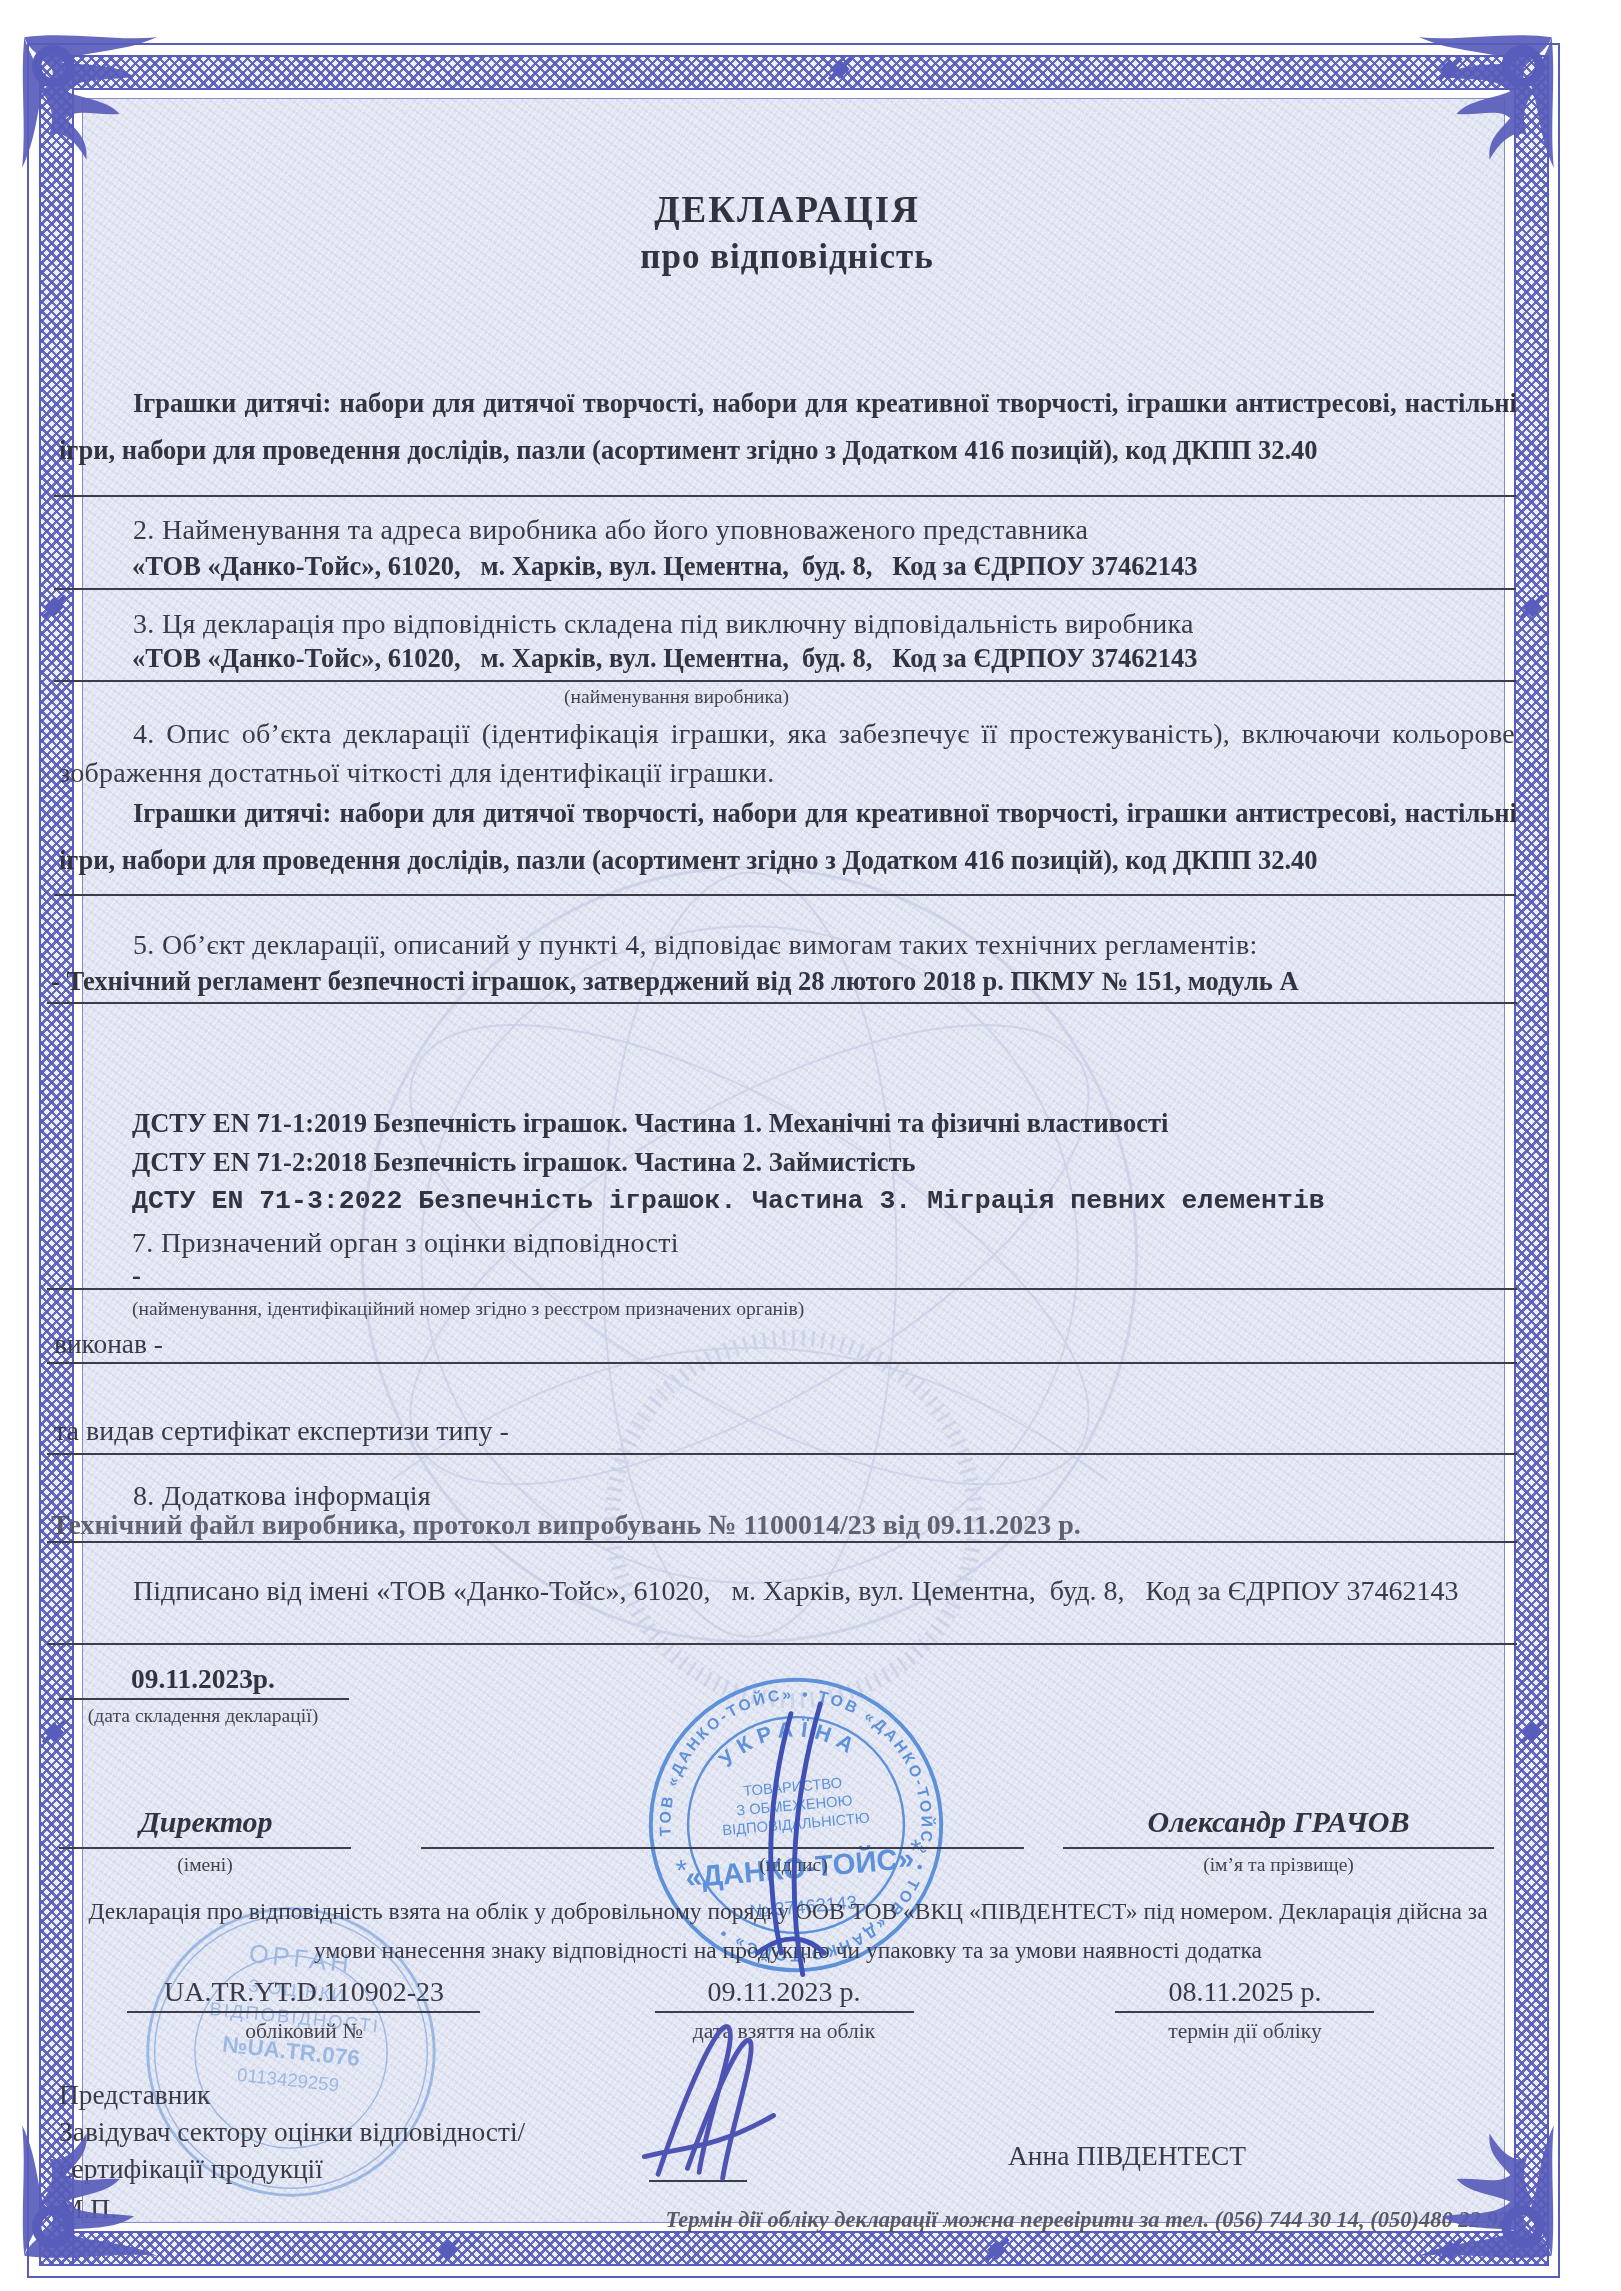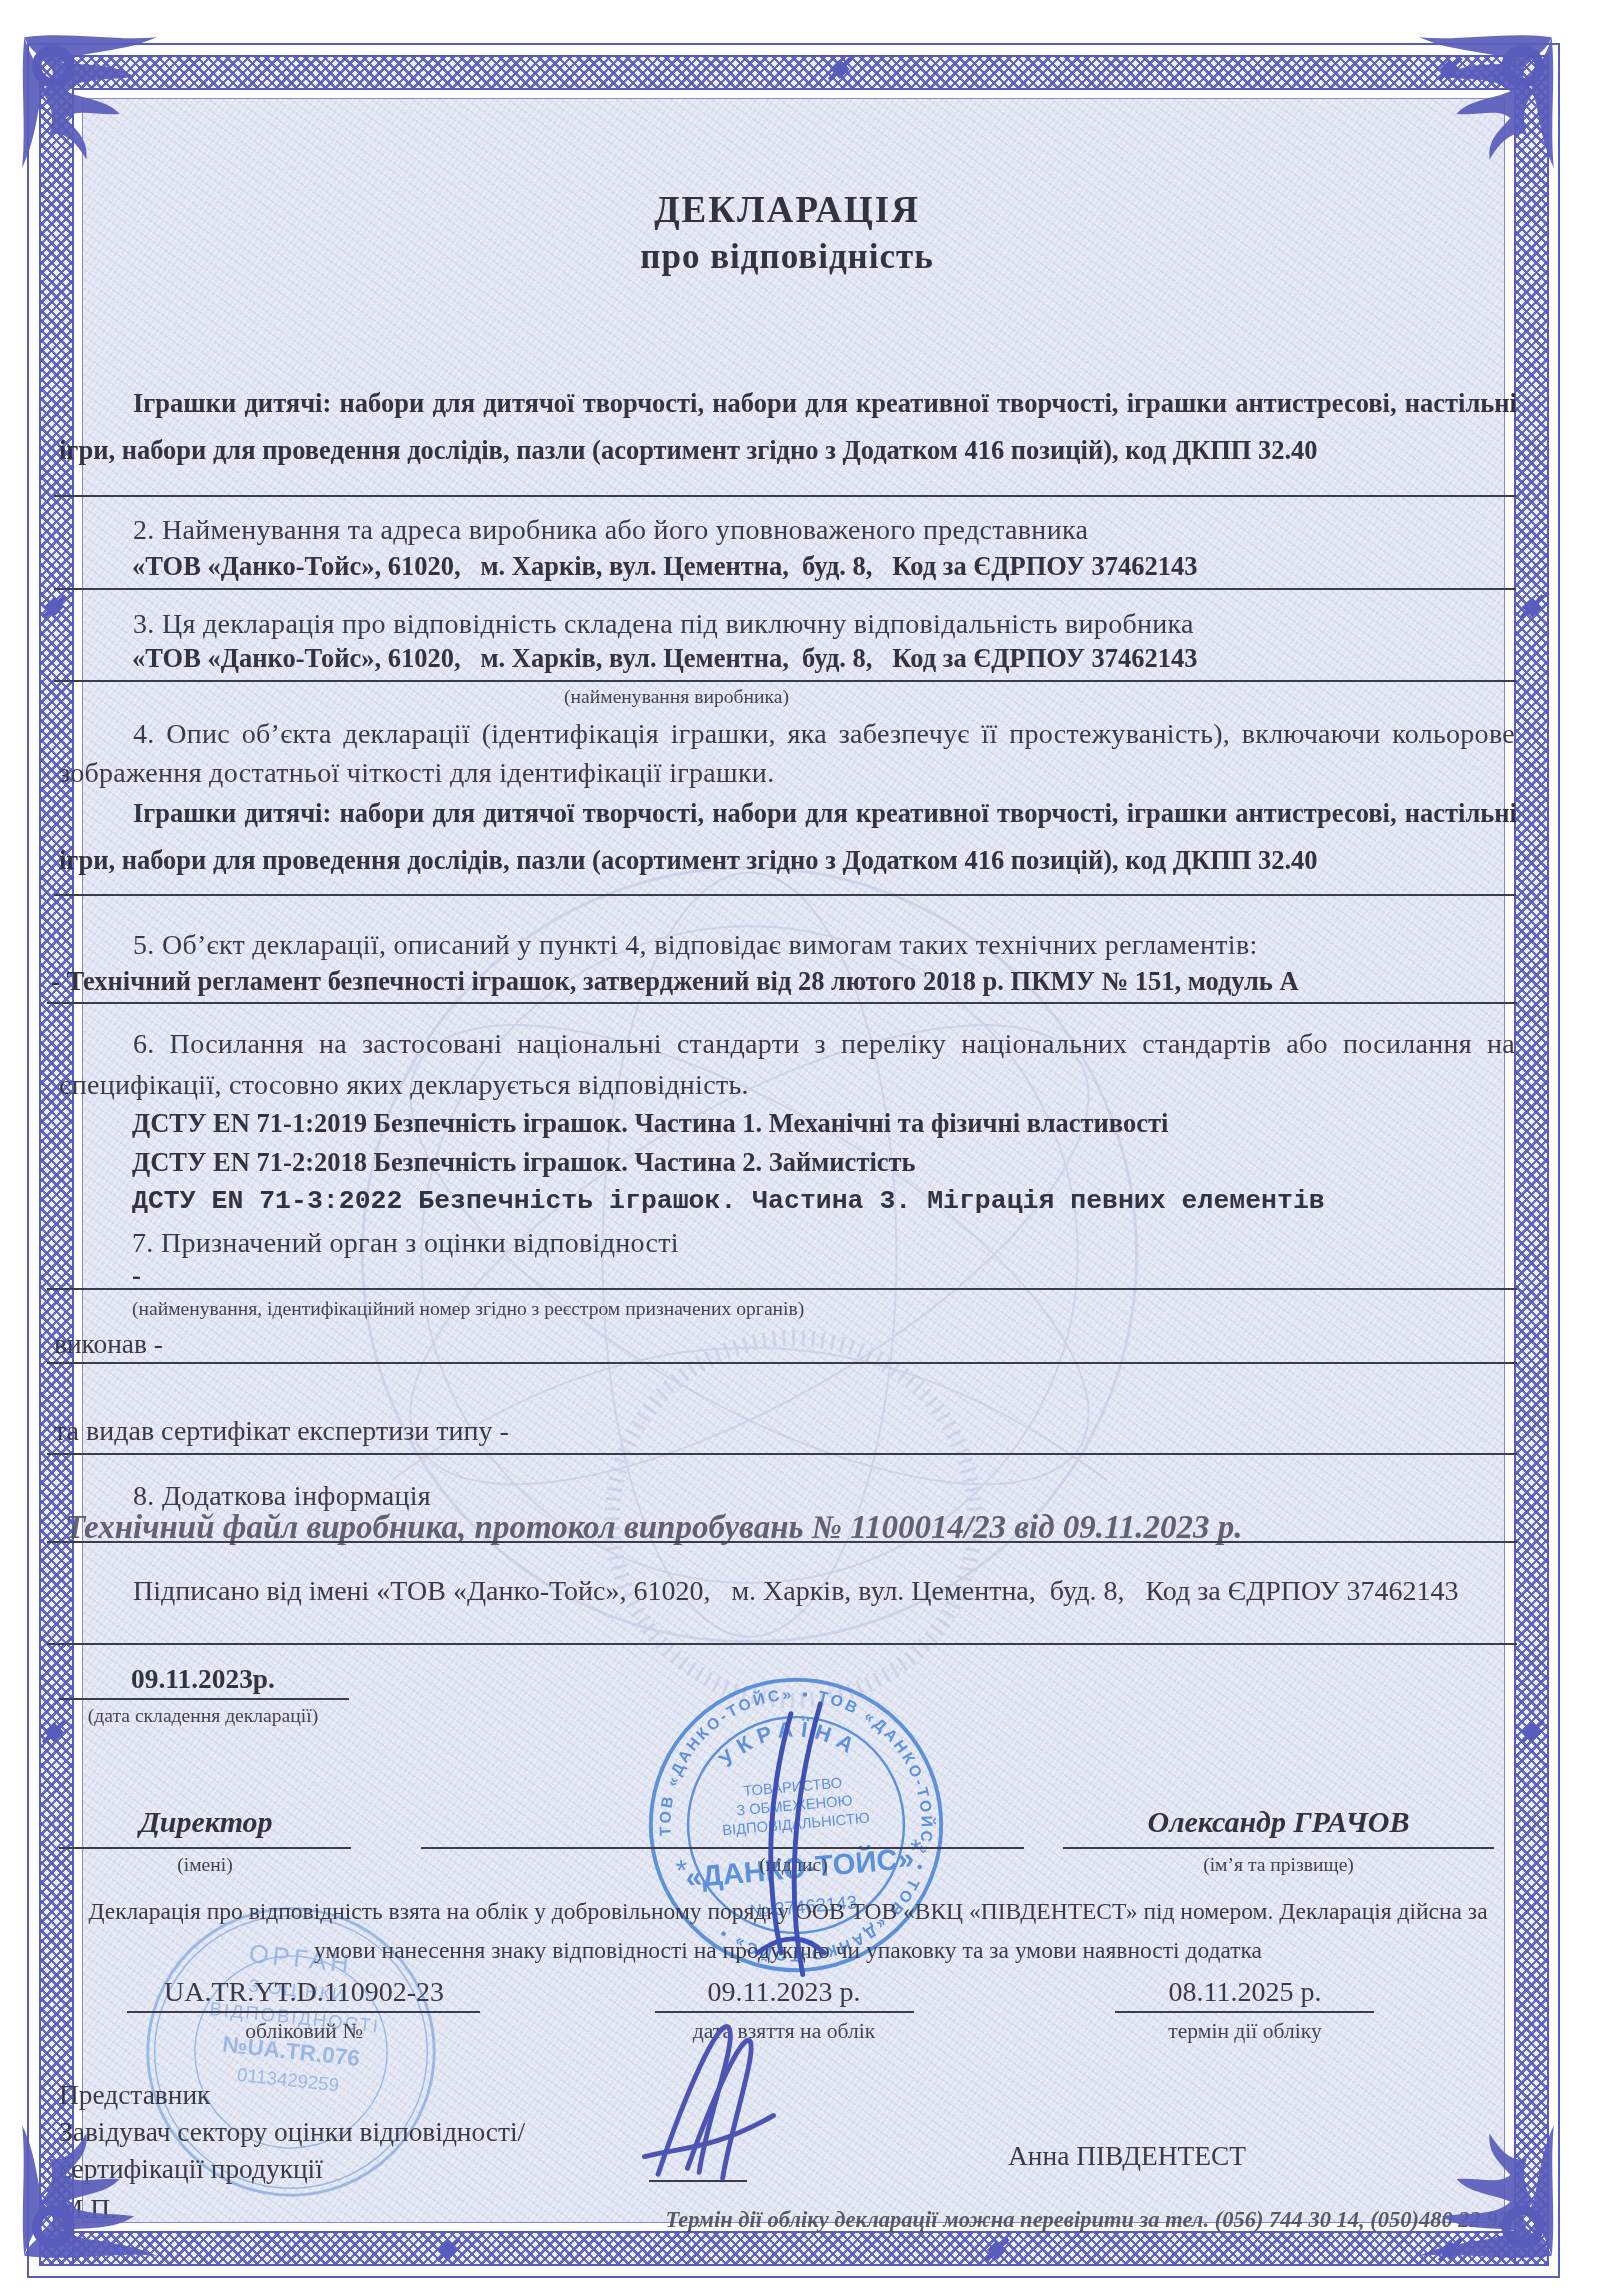--- a/index.html
+++ b/index.html
@@ -134,36 +134,35 @@
   <div class="t cap ctr" style="left:59px;top:686px;width:1235px;">(найменування виробника)</div>
 
   <div class="t h just ind" style="left:59px;top:714px;width:1456px;line-height:39px;">4. Опис об’єкта декларації (ідентифікація іграшки, яка забезпечує її простежуваність), включаючи кольорове зображення достатньої чіткості для ідентифікації іграшки.</div>
   <div class="t b just ind body27" style="left:59px;top:790px;width:1458px;">Іграшки дитячі: набори для дитячої творчості, набори для креативної творчості, іграшки антистресові, настільні ігри, набори для проведення дослідів, пазли (асортимент згідно з Додатком 416 позицій), код ДКПП 32.40</div>
   <div class="rule thick" style="left:54px;top:894px;width:1462px;"></div>
 
   <div class="t h ind" style="left:59px;top:929px;width:1456px;">5. Об’єкт декларації, описаний у пункті 4, відповідає вимогам таких технічних регламентів:</div>
   <div class="t b" style="left:51px;top:966px;width:1463px;font-size:26.5px;">- Технічний регламент безпечності іграшок, затверджений від 28 лютого 2018 р. ПКМУ № 151, модуль А</div>
   <div class="rule" style="left:47px;top:1002px;width:1470px;"></div>
 
-  <div class="t h just ind" style="left:59px;top:1023px;width:1456px;line-height:41px;">6. Посилання на застосовані національні стандарти з переліку національних стандартів або посилання на специфікації, стосовно яких декларується відповідність.</div>
   <div class="t b" style="left:132px;top:1108px;width:1382px;font-size:26.5px;">ДСТУ EN 71-1:2019 Безпечність іграшок. Частина 1. Механічні та фізичні властивості</div>
   <div class="t b" style="left:132px;top:1147px;width:1382px;font-size:26.5px;">ДСТУ EN 71-2:2018 Безпечність іграшок. Частина 2. Займистість</div>
   <div class="t b" style="left:132px;top:1186px;width:1382px;font-size:26.5px;font-family:Liberation Mono, monospace;">ДСТУ EN 71-3:2022 Безпечність іграшок. Частина 3. Міграція певних елементів</div>
 
   <div class="t h" style="left:132px;top:1227px;width:1382px;">7. Призначений орган з оцінки відповідності</div>
   <div class="t b" style="left:132px;top:1260px;font-size:26.5px;">-</div>
   <div class="rule" style="left:47px;top:1288px;width:1470px;"></div>
   <div class="t cap" style="left:132px;top:1298px;width:1323px;">(найменування, ідентифікаційний номер згідно з реєстром призначених органів)</div>
   <div class="t" style="left:54px;top:1329px;font-size:27.4px;">виконав -</div>
   <div class="rule" style="left:47px;top:1362px;width:1470px;"></div>
   <div class="t" style="left:54px;top:1415px;font-size:28px;">та видав сертифікат експертизи типу -</div>
   <div class="rule" style="left:47px;top:1453px;width:1470px;"></div>
 
   <div class="t h ind" style="left:59px;top:1480px;width:1456px;">8. Додаткова інформація</div>
-  <div class="t b faded" style="left:65px;top:1509px;width:1460px;font-size:33px;font-style:italic;">Технічний файл виробника, протокол випробувань № 1100014/23 від 09.11.2023 р.</div>
+  <div class="t b faded" style="left:51px;top:1509px;width:1460px;font-size:28px;">Технічний файл виробника, протокол випробувань № 1100014/23 від 09.11.2023 р.</div>
   <div class="rule" style="left:47px;top:1541px;width:1470px;"></div>
 
   <div class="t just ind pre" style="left:59px;top:1572px;width:1456px;font-size:28px;line-height:37px;">Підписано від імені «ТОВ «Данко-Тойс», 61020,   м. Харків, вул. Цементна,  буд. 8,   Код за ЄДРПОУ 37462143</div>
   <div class="rule" style="left:47px;top:1643px;width:1470px;"></div>
 
   <div class="t b ctr" style="left:56px;top:1664px;width:294px;font-size:27.4px;">09.11.2023р.</div>
   <div class="rule" style="left:59px;top:1698px;width:290px;"></div>
   <div class="t cap ctr" style="left:56px;top:1705px;width:294px;">(дата складення декларації)</div>
 
   <div class="t ctr sig-name" style="left:59px;top:1805px;width:294px;">Директор</div>

